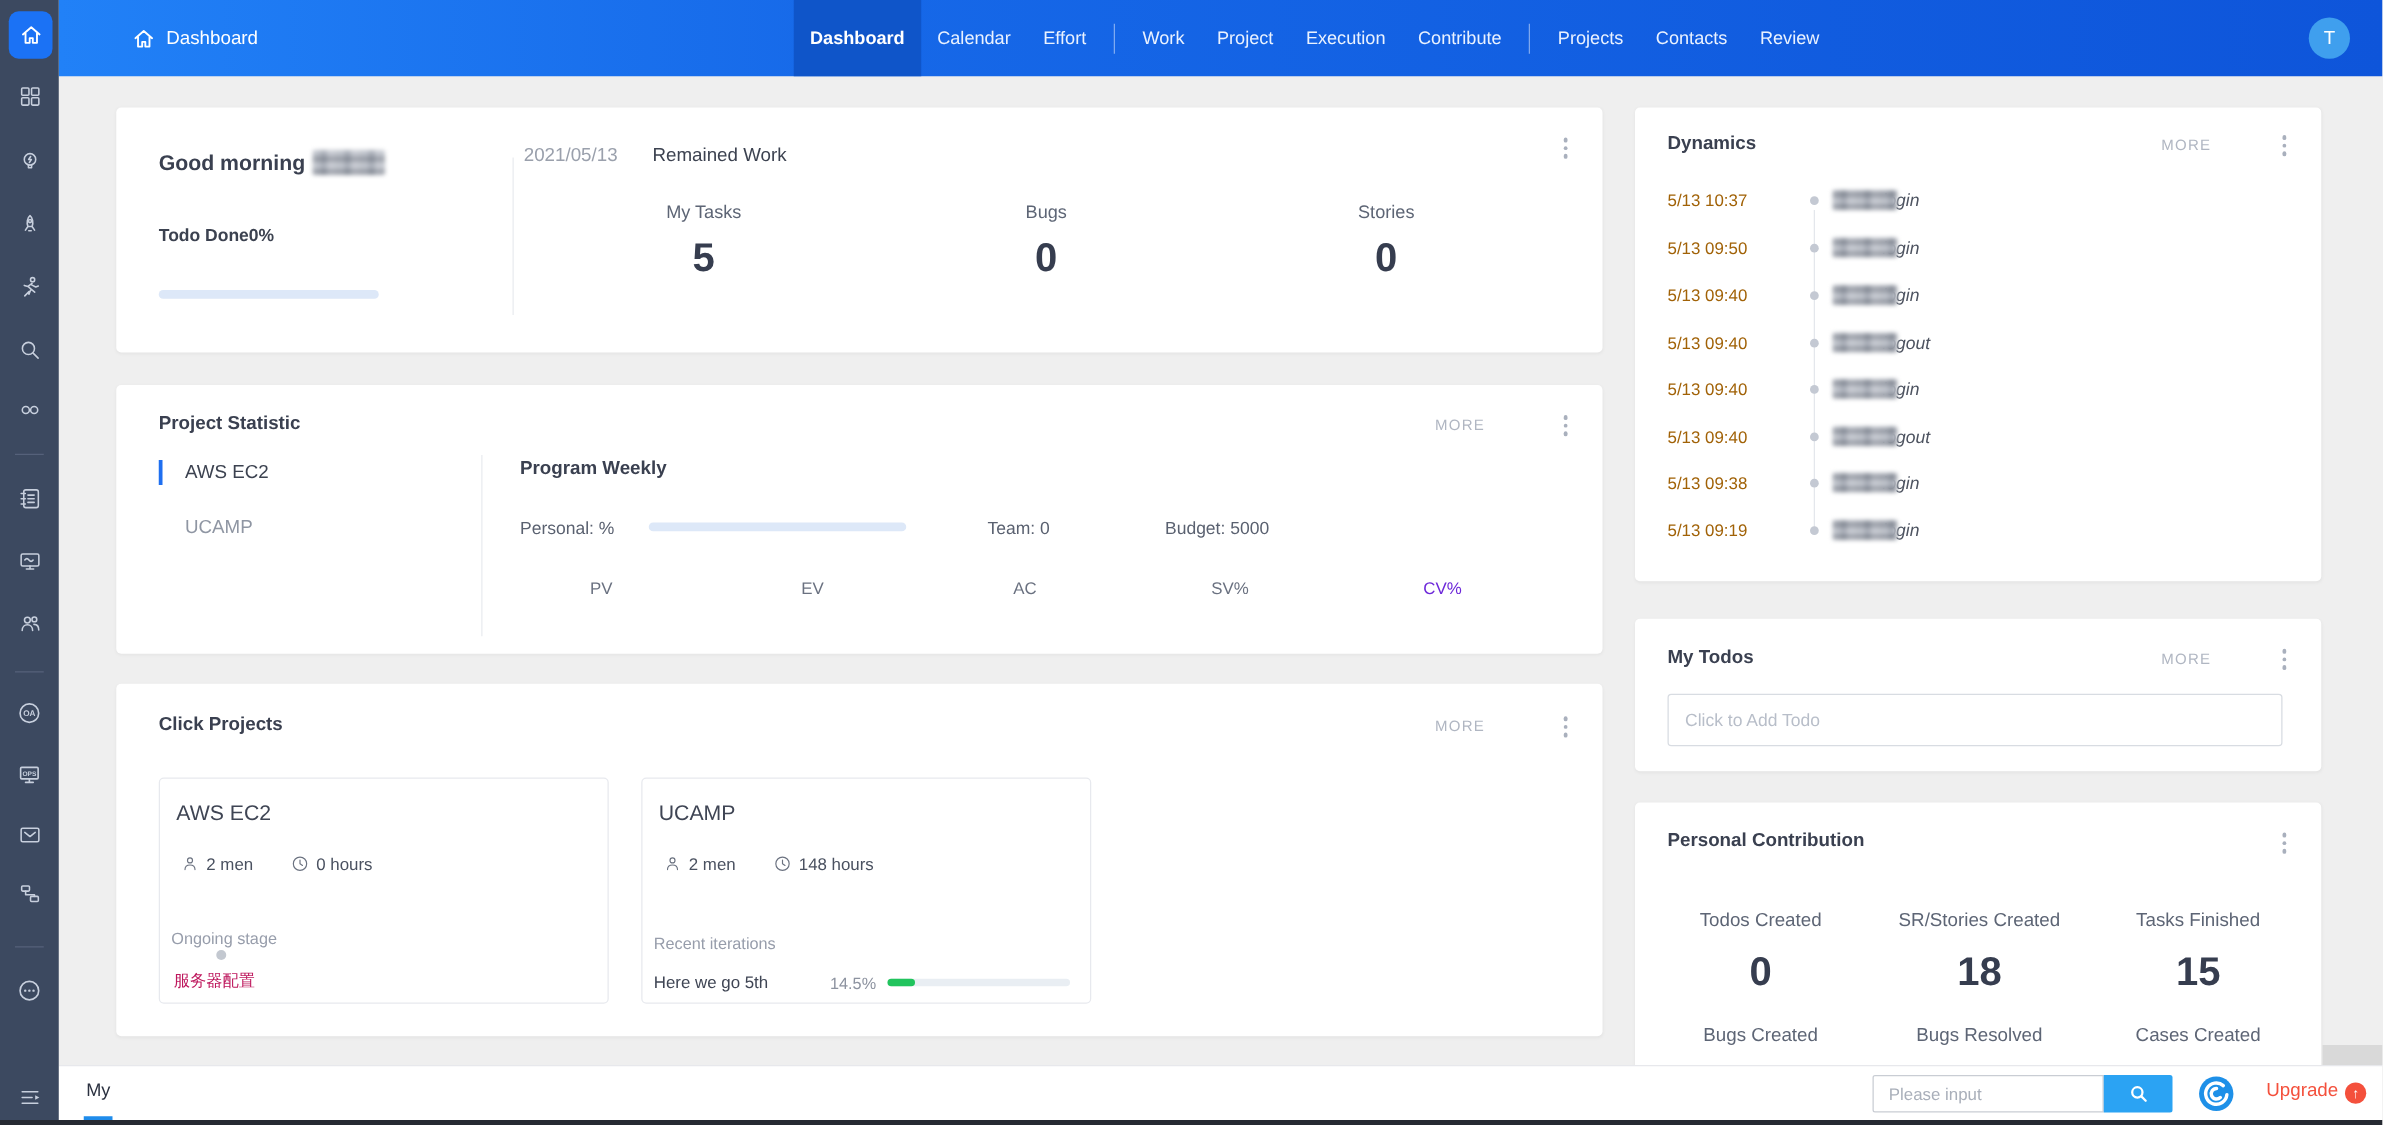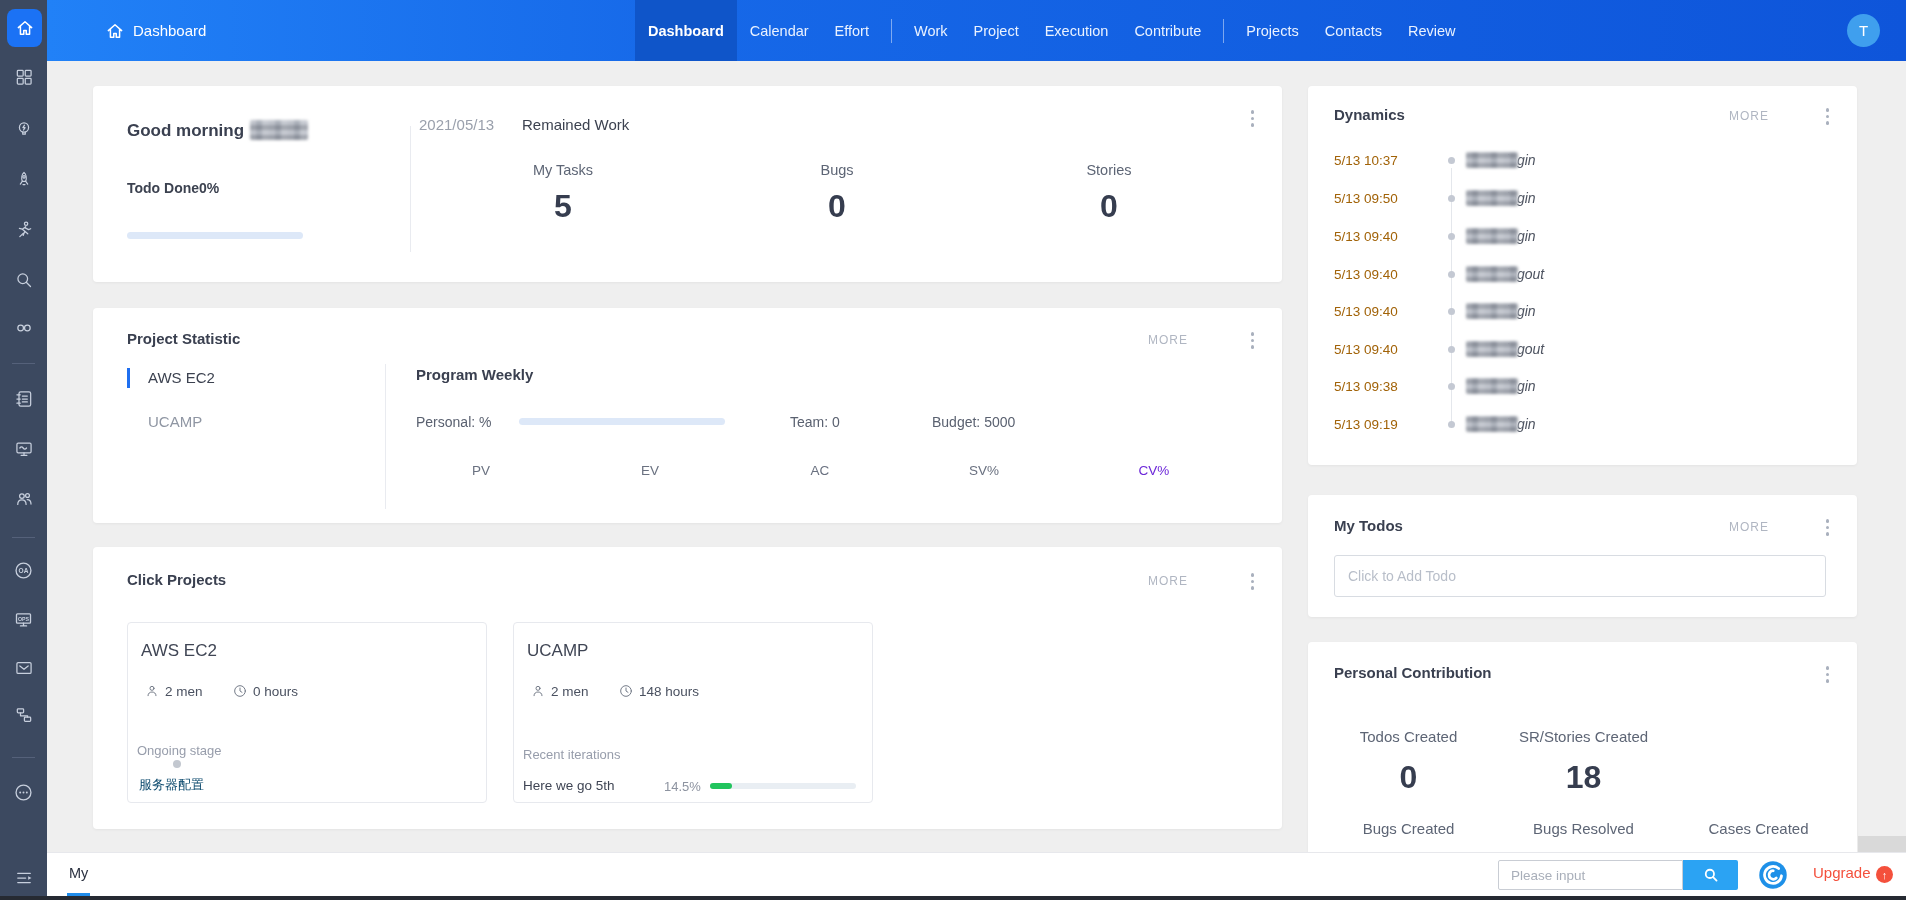--- a/index.html
+++ b/index.html
@@ -302,21 +302,21 @@
           <span>
               <svg width="16" height="16" viewBox="0 0 24 24" class="ic-dk">
                 <circle cx="12" cy="12" r="8"></circle>
                 <path d="M12 7.5 v4.5 l3 2"></path>
               </svg>
             </span>
           <span>0 hours</span>
         </div>
         <div class="sub-gray" style="left:9px;top:120px">Ongoing stage</div>
         <div style="position:absolute;left:45px;top:137px;width:8px;height:8px;border-radius:50%;background:#c3c8d0"></div>
-        <div class="sub-gray" style="left:11px;top:153px;color:#0c4a6e">服务器配置</div>
+        <div class="sub-gray" style="left:11px;top:153px;color:#be185d">服务器配置</div>
       </div>
 
       <div class="proj-sub" style="left:420px;top:75px">
         <div class="sub-name">UCAMP</div>
         <div class="sub-meta" style="left:16px">
           <span>
               <svg width="16" height="16" viewBox="0 0 24 24" class="ic-dk">
                 <circle cx="12" cy="8" r="3"></circle>
                 <path d="M6 19 c0-3.5 2.7-5.5 6-5.5 s6 2 6 5.5"></path>
               </svg>
@@ -421,20 +421,24 @@
         </div>
       <div style="position:absolute;left:13px;top:86px;display:flex">
         <div class="contrib-cell">
           <div class="cl">Todos Created</div>
           <div class="cv">0</div>
         </div>
         <div class="contrib-cell">
           <div class="cl">SR/Stories Created</div>
           <div class="cv">18</div>
         </div>
+        <div class="contrib-cell">
+          <div class="cl">Tasks Finished</div>
+          <div class="cv">15</div>
+        </div>
       </div>
       <div style="position:absolute;left:13px;top:178px;display:flex">
         <div class="contrib-cell">
           <div class="cl">Bugs Created</div>
         </div>
         <div class="contrib-cell">
           <div class="cl">Bugs Resolved</div>
         </div>
         <div class="contrib-cell">
           <div class="cl">Cases Created</div>

